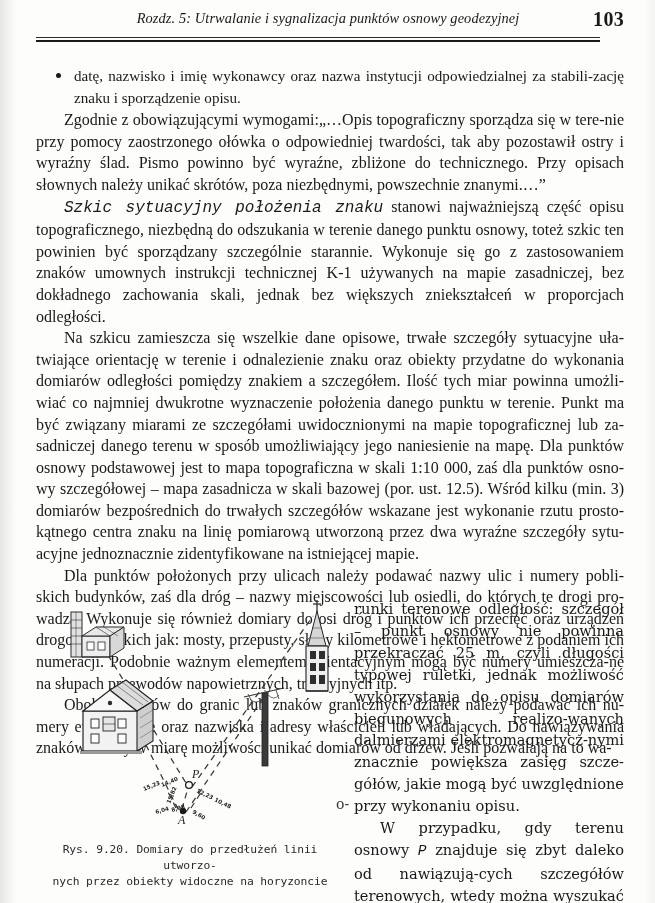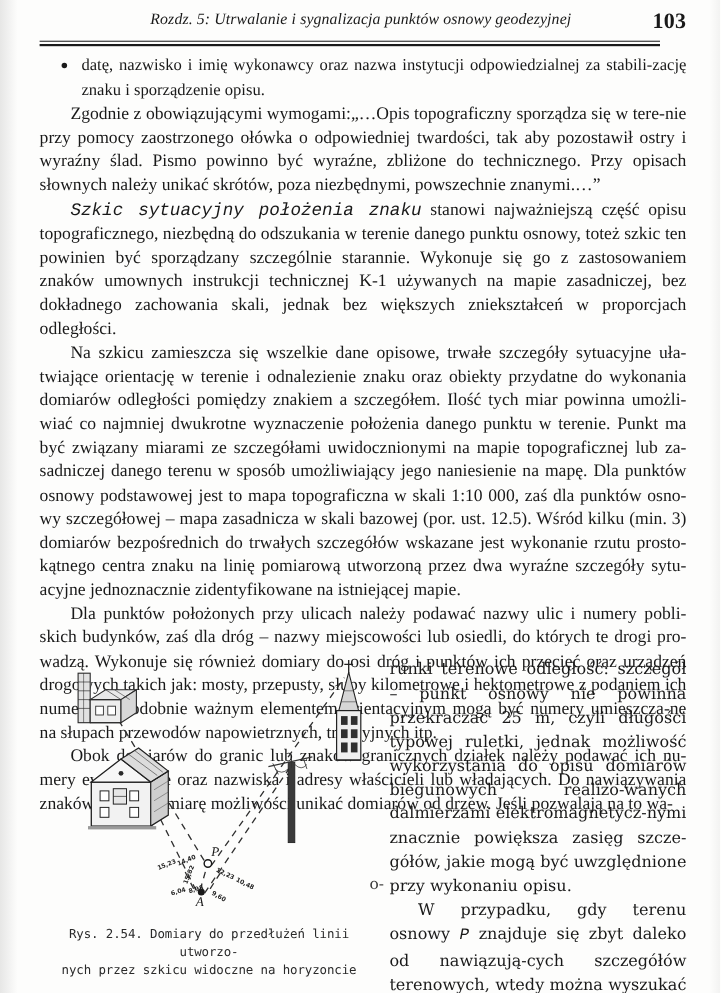--- a/index.html
+++ b/index.html
@@ -75,21 +75,21 @@
     top: 30px;
     width: 564px;
     height: 2px;
     background: #1a1a1a;
   }
 
   
   .body {
     position: absolute;
     left: 36px;
-    top: 50px;
+    top: 66px;
     width: 588px;
   }
   .p {
     font-size: 16px;
     line-height: 21.6px;
     text-align: justify;
     text-justify: inter-word;
     margin: 0;
     hyphens: manual;
   }
@@ -305,22 +305,22 @@
         <text class="meas" x="126" y="189" transform="rotate(-22 126 189)">14,40</text>
         <text class="meas" x="134" y="206" transform="rotate(-68 134 206)">15,82</text>
         <text class="meas" x="160" y="194" transform="rotate(26 160 194)">12,23</text>
         <text class="meas" x="178" y="203" transform="rotate(26 178 203)">10,48</text>
         <text class="meas" x="120" y="216" transform="rotate(-16 120 216)">6,04</text>
         <text class="meas" x="136" y="214" transform="rotate(-16 136 214)">8,98</text>
         <text class="meas" x="156" y="215" transform="rotate(30 156 215)">9,60</text>
       </svg>
 
       <div class="fig-caption">
-        <div>Rys. 2.54. Domiary do przedłużeń linii utworzo-</div>
-        <div>nych przez szkicu widoczne na horyzoncie</div>
+        <div>Rys. 9.20. Domiary do przedłużeń linii utworzo-</div>
+        <div>nych przez obiekty widoczne na horyzoncie</div>
       </div>
     </div>
 
     <div class="gutter-frag">o-</div>
 
     <div class="rightcol">
       <p class="p2"><span>runki terenowe odległość: szczegół – punkt osnowy nie powinna przekraczać 25 m, czyli długości typowej ruletki, jednak możliwość wykorzystania do opisu domiarów biegunowych realizo-wanych dalmierzami elektromagnetycz-nymi znacznie powiększa zasięg szcze-gółów, jakie mogą być uwzględnione przy wykonaniu opisu.</span></p>
       <p class="p2 indent"><span>W przypadku, gdy terenu osnowy </span><span class="it">P</span><span> znajduje się zbyt daleko od nawiązują-cych szczegółów terenowych, wtedy można wyszukać w okolicy po dwie pa-ry odległych, dobrze widocznych obiek-tów terenowych, takich jak: słupy, wie-że, wysokie kominy itp., wyznaczają-</span></p>
     </div>
   </div>

